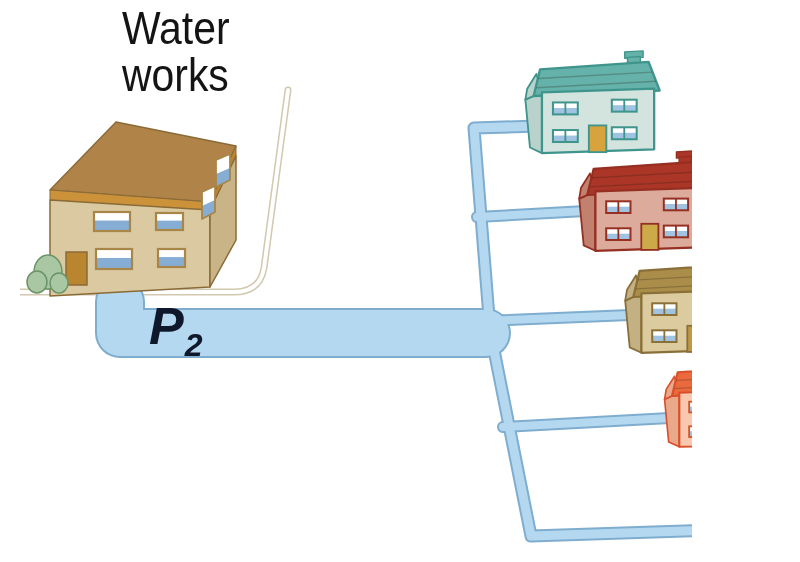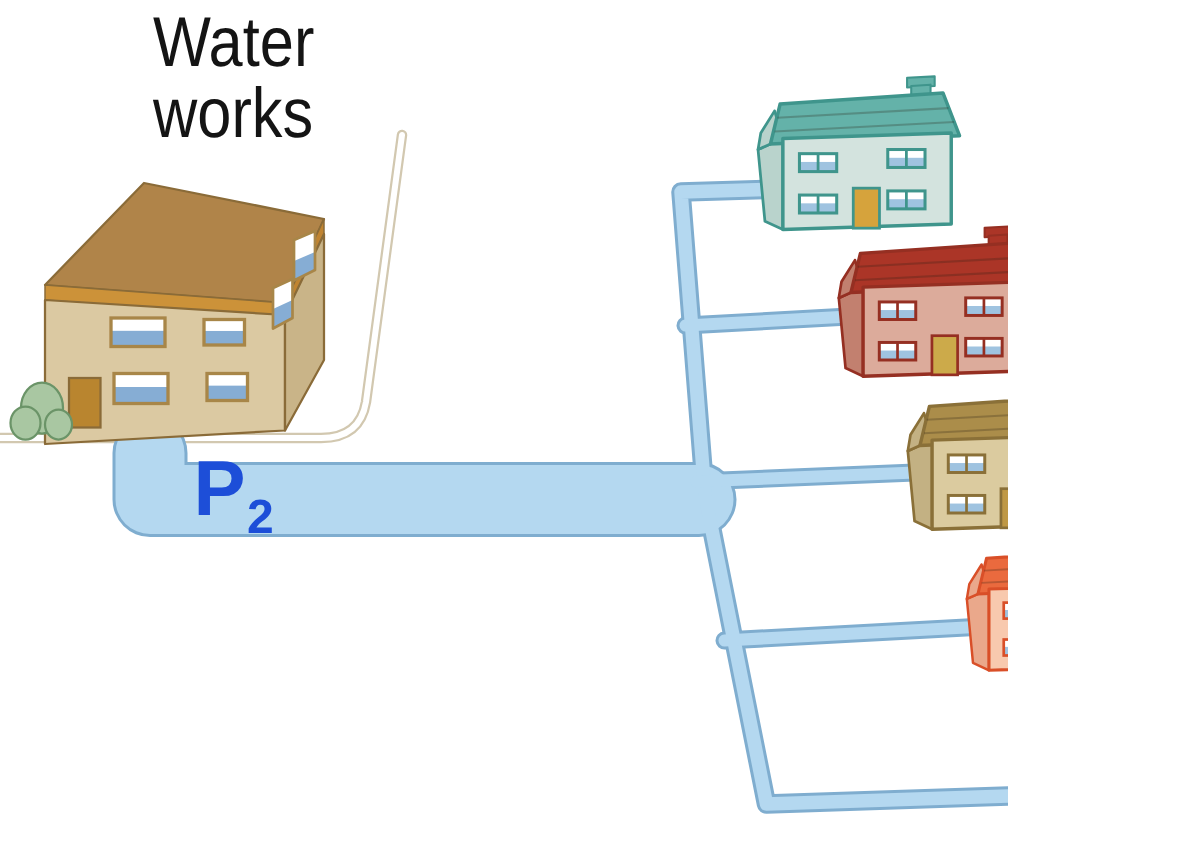--- a/index.html
+++ b/index.html
@@ -1,29 +1,29 @@
 <!DOCTYPE html>
 <html><head>
 <meta charset="utf-8">
 <style>
   html,body{margin:0;padding:0;background:#ffffff;}
   .stage{
     position:relative;width:672px;height:562px;background:#ffffff;
-    overflow:hidden;font-family:"Liberation Sans",sans-serif;
+    overflow:hidden;font-family:"Liberation Sans",sans-serif;margin-left:20px;
   }
   svg.scene{position:absolute;left:0;top:0;}
   .title{
     position:absolute;left:102px;top:4px;
     font-size:47px;line-height:47px;color:#141414;
     transform:scaleX(.87);transform-origin:left top;
     white-space:nowrap;
   }
   .plabel{
-    position:absolute;font-weight:700;
-    font-size:52px;line-height:1;color:#1d4ed8;white-space:nowrap;
+    position:absolute;font-style:italic;font-weight:700;
+    font-size:52px;line-height:1;color:#0f172a;white-space:nowrap;
   }
   .plabel .psub{font-size:32px;position:relative;top:12px;left:1px;font-weight:700;}
   #p2{left:129px;top:300px;}
   #p1{left:443px;top:303px;}
 </style>
 </head>
 <body>
 
 <div class="stage">
   <svg class="scene" id="scene" width="800" height="562" viewBox="0 0 800 562">

